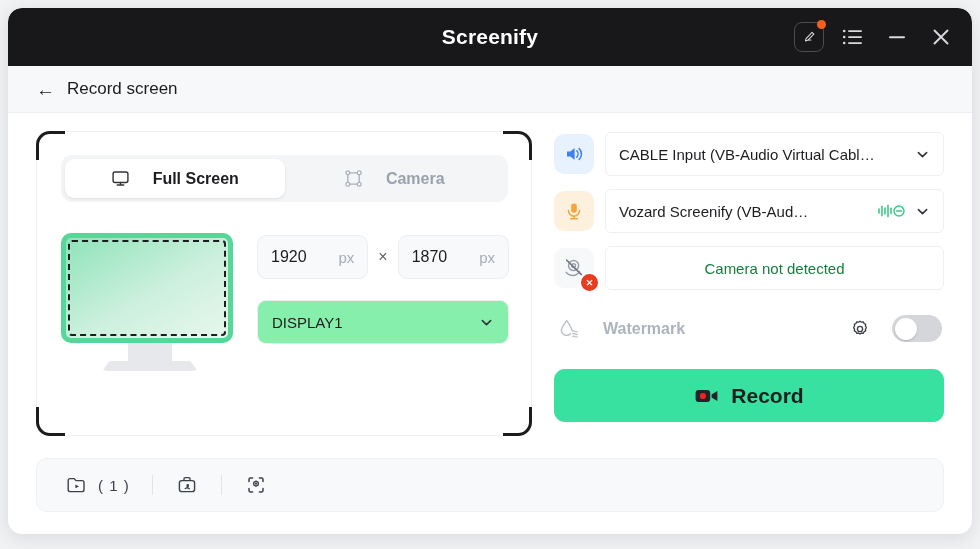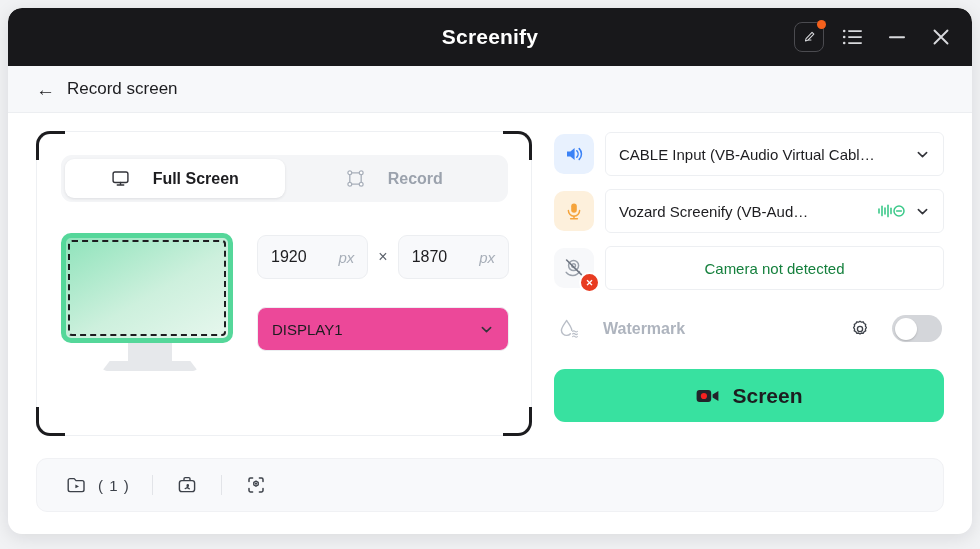--- a/index.html
+++ b/index.html
@@ -218,30 +218,29 @@
     cursor: text;
   }
   .num-val {
     flex: 1;
     font-size: 16px;
     color: #1d1d20;
   }
   .num-unit {
     font-size: 15px;
     color: #a7aeb8;
-    font-style: italic;
   }
   .x-sep {
     font-size: 16px;
     color: #5d636d;
   }
   .select-field {
-    margin-top: 28px;
+    margin-top: 21px;
     height: 44px;
-    background: #ec4899;
+    background: #86efac;
     border: 1px solid #eceef1;
     border-radius: 9px;
     display: flex;
     align-items: center;
     justify-content: space-between;
     padding: 0 14px;
     box-sizing: border-box;
     cursor: pointer;
   }
   .select-val {
@@ -465,21 +464,21 @@
             <span>Full Screen</span>
           </div>
           <div class="seg-item">
             <svg width="19" height="19" viewBox="0 0 20 20">
               <rect x="4" y="4" width="12" height="12" rx="1" fill="none" stroke="#a8afba" stroke-width="1.4"></rect>
               <circle cx="4" cy="4" r="2" fill="#fff" stroke="#a8afba" stroke-width="1.3"></circle>
               <circle cx="16" cy="4" r="2" fill="#fff" stroke="#a8afba" stroke-width="1.3"></circle>
               <circle cx="4" cy="16" r="2" fill="#fff" stroke="#a8afba" stroke-width="1.3"></circle>
               <circle cx="16" cy="16" r="2" fill="#fff" stroke="#a8afba" stroke-width="1.3"></circle>
             </svg>
-            <span>Record</span>
+            <span>Camera</span>
           </div>
         </div>
 
         <div class="preview-row">
           <div class="monitor">
             <div class="monitor-screen">
               <div class="monitor-dash"></div>
             </div>
             <div class="monitor-neck"></div>
             <div class="monitor-base"></div>
@@ -586,21 +585,21 @@
             <span class="toggle-knob"></span>
           </div>
         </div>
 
         <div class="record-btn">
           <svg width="26" height="22" viewBox="0 0 26 22">
             <rect x="1.6" y="5" width="14.6" height="12" rx="3" fill="#22242a"></rect>
             <path d="M17.6 9.4 L23.4 6 L23.4 16 L17.6 12.6 Z" fill="#22242a"></path>
             <circle cx="8.9" cy="11" r="3.1" fill="#f42121"></circle>
           </svg>
-          <span class="record-label">Screen</span>
+          <span class="record-label">Record</span>
         </div>
 
       </div>
     </div>
 
     <div class="bottom-bar">
       <div class="bb-item">
         <svg width="24" height="24" viewBox="0 0 24 24">
           <path d="M3.2 7.4 a1.8 1.8 0 0 1 1.8 -1.8 h4.2 l1.8 2 h6.2 a1.8 1.8 0 0 1 1.8 1.8 v7.4 a1.8 1.8 0 0 1 -1.8 1.8 h-12.2 a1.8 1.8 0 0 1 -1.8 -1.8 z" fill="none" stroke="#3c4149" stroke-width="1.4" stroke-linejoin="round"></path>
           <path d="M10.4 11.6 L14 13.4 L10.4 15.2 Z" fill="#3c4149"></path>

